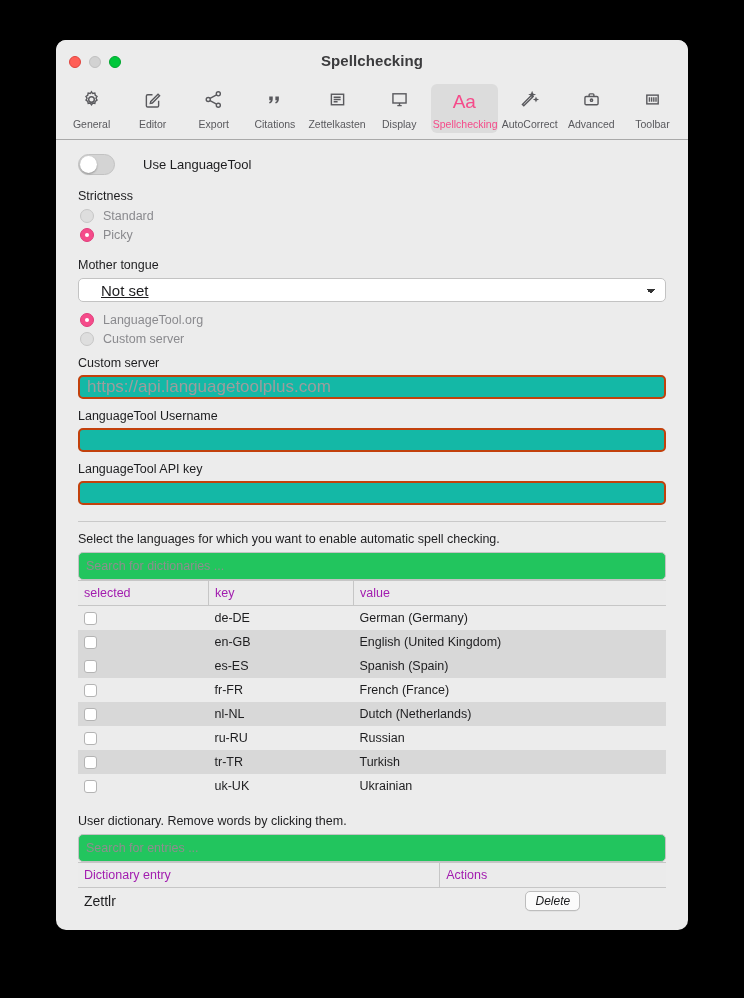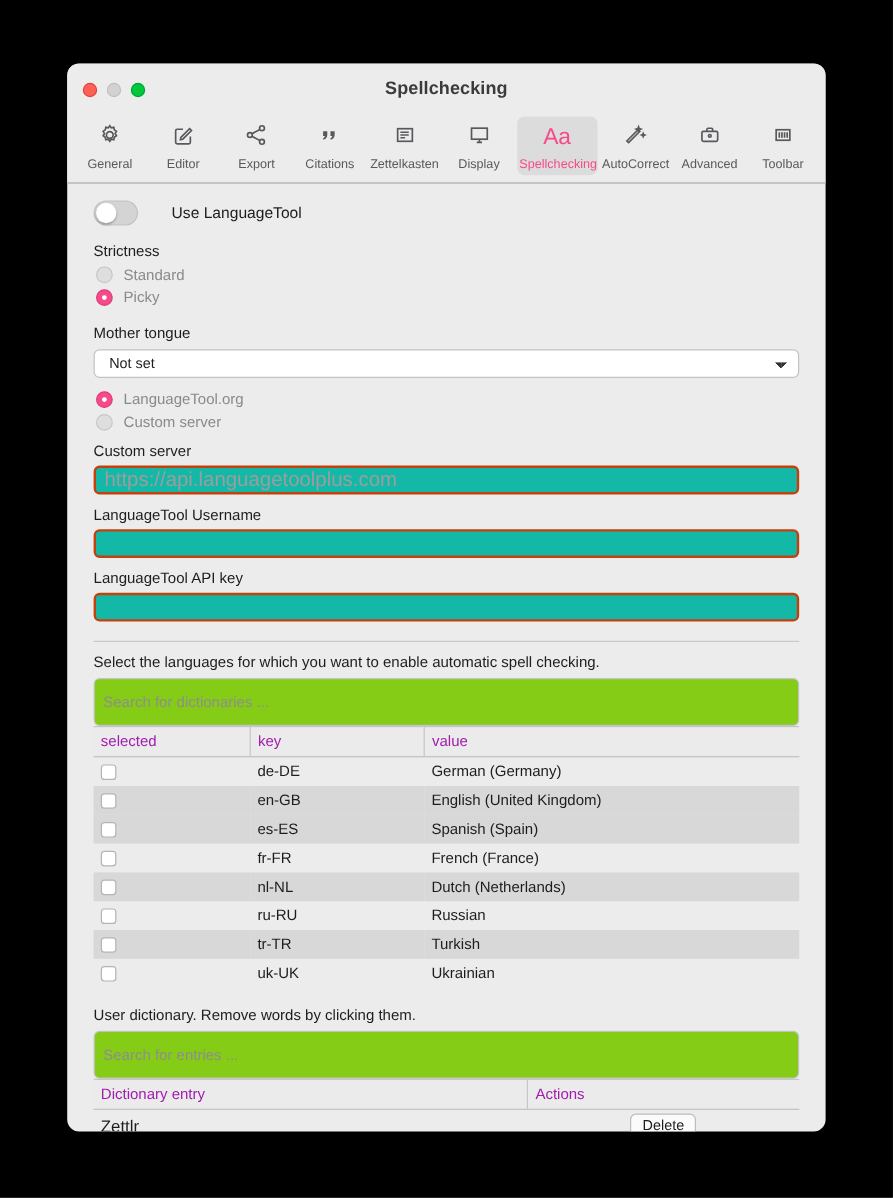--- a/index.html
+++ b/index.html
@@ -10,21 +10,21 @@
     width: 744px;
     height: 998px;
     overflow: hidden;
     font-family: "Liberation Sans", sans-serif;
     -webkit-font-smoothing: antialiased;
   }
 
   .window {
     position: absolute;
     left: 56px;
-    top: 53px;
+    top: 40px;
     width: 632px;
     height: 890px;
     background: #ececec;
     border-radius: 10px;
     overflow: hidden;
     display: flex;
     flex-direction: column;
   }
 
   
@@ -171,37 +171,38 @@
     border-radius: 50%;
     background: #ffffff;
   }
   .radio-text { font-size: 12.5px; color: #8a8a8e; }
 
   .spacer-10 { height: 11px; }
 
   select.mother {
     width: 100%;
     height: 24px;
-    font-size: 12px;
+    font-size: 15px;
     font-family: "Liberation Sans", sans-serif;
     color: #1d1d1f;
     background: #ffffff;
     border: 1px solid #c3c3c3;
     border-radius: 5px;
-    padding: 0 12px;
+    padding: 0 22px;
     box-sizing: border-box;
     appearance: none;
     background-image:
       linear-gradient(45deg, transparent 50%, #333 50%),
       linear-gradient(135deg, #333 50%, transparent 50%);
     background-position:
       calc(100% - 14px) 10px,
       calc(100% - 9px) 10px;
     background-size: 5px 5px, 5px 5px;
     background-repeat: no-repeat;
+    text-decoration: underline;
   }
 
   .field {
     width: 100%;
     height: 24px;
     box-sizing: border-box;
     border: 2px solid #c2410c;
     border-radius: 5px;
     background: #14b8a6;
     font-size: 17px;
@@ -224,25 +225,25 @@
   }
 
   .hint {
     font-size: 12.5px;
     color: #1d1d1f;
     margin-bottom: 6px;
   }
 
   .searchbox {
     width: 100%;
-    height: 40px;
+    height: 28px;
     box-sizing: border-box;
     border: 1px solid #c3c3c3;
     border-radius: 5px;
-    background: #84cc16;
+    background: #22c55e;
     font-size: 12.5px;
     font-family: "Liberation Sans", sans-serif;
     padding: 0 7px;
     color: #1d1d1f;
   }
   .searchbox::placeholder { color: #8e8e8e; }
 
   
   table.grid {
     width: 100%;
@@ -295,20 +296,21 @@
   .btn {
     font-size: 12px;
     font-family: "Liberation Sans", sans-serif;
     padding: 2px 9px;
     border: 1px solid #bdbdbd;
     border-radius: 5px;
     background: #fbfbfb;
     color: #1d1d1f;
     cursor: default;
     box-shadow: 0 0.5px 0.5px rgba(0,0,0,0.08);
+    font-style: italic;
   }
   .actions-cell { text-align: center; }
 </style>
 </head>
 <body>
 
 <div class="window">
 
   <div class="titlebar">
     <div class="traffic">

